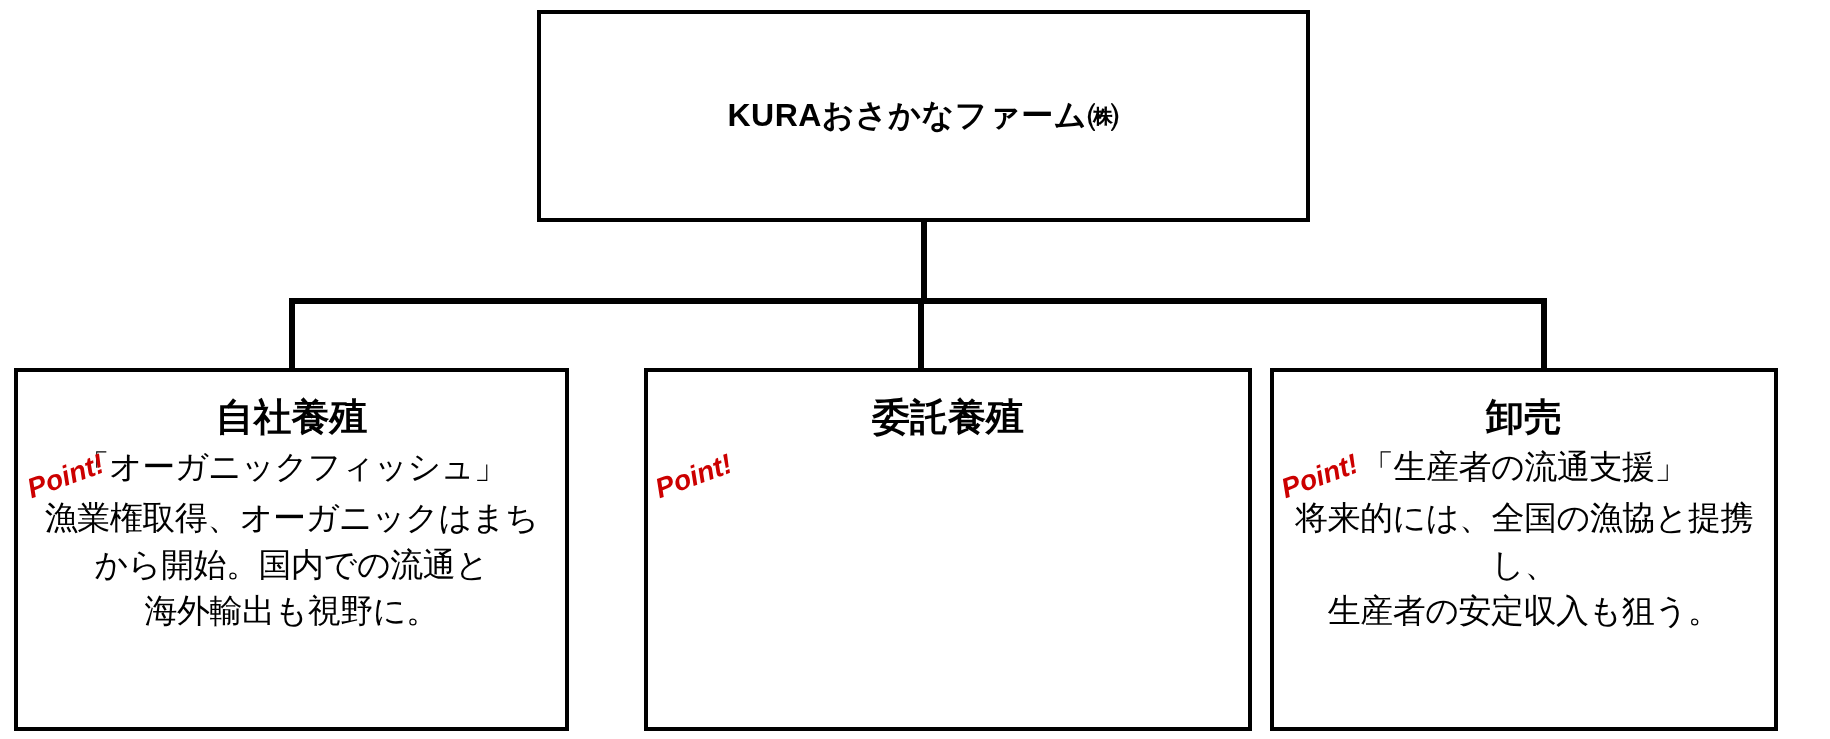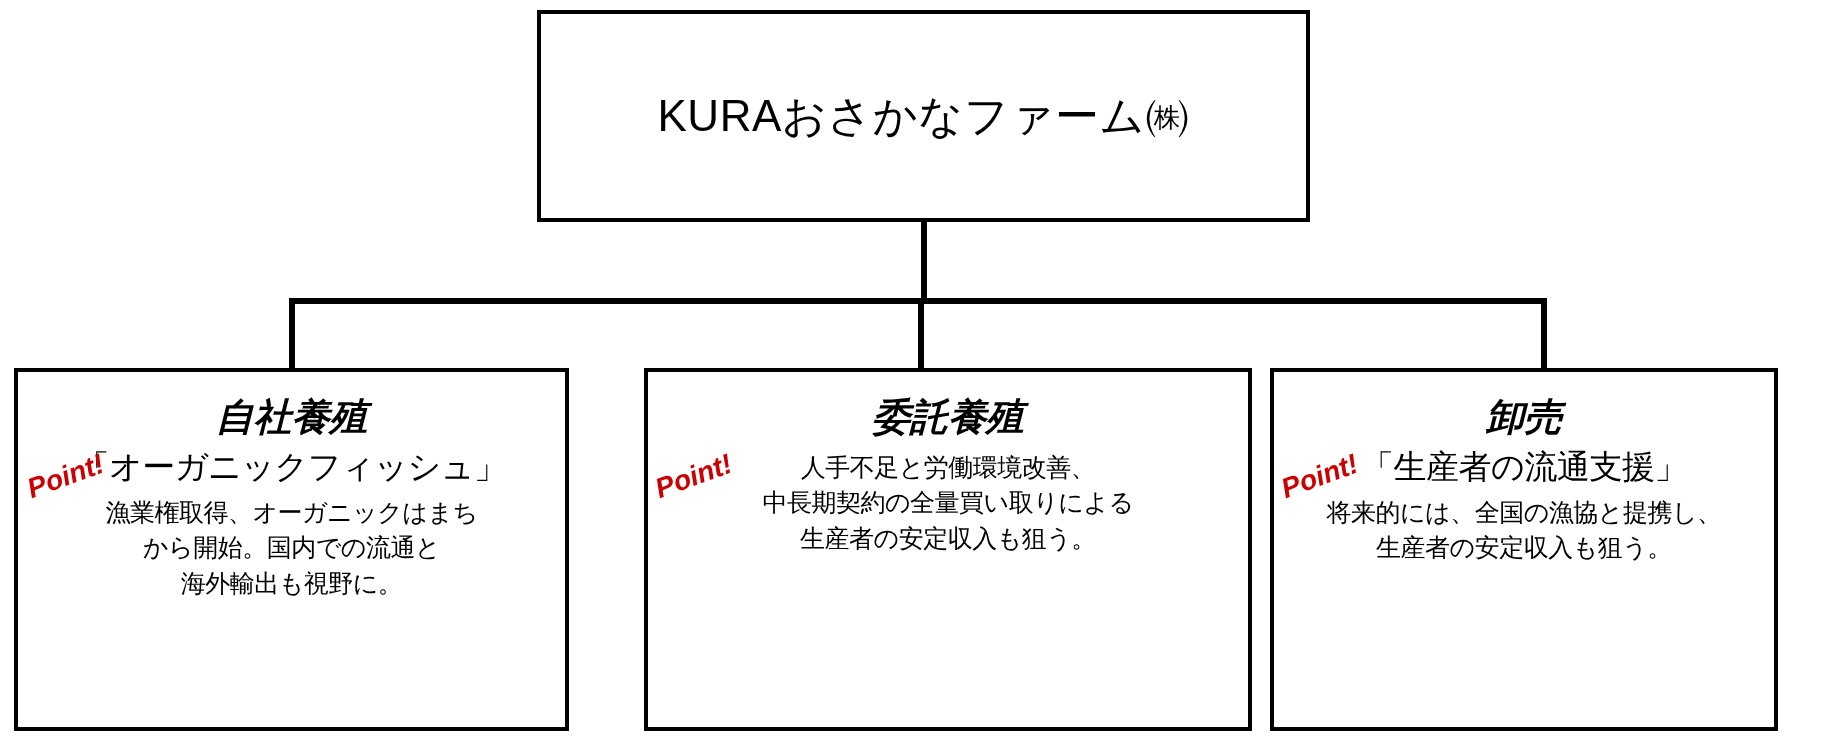--- a/index.html
+++ b/index.html
@@ -33,55 +33,54 @@
     left: 537px;
     top: 10px;
     width: 773px;
     height: 212px;
     display: flex;
     align-items: center;
     justify-content: center;
   }
 
   .root-title {
-    font-size: 44px;
-    font-weight: normal;
+    font-size: 32px;
+    font-weight: bold;
     letter-spacing: 0.5px;
     white-space: nowrap;
   }
 
   .child-node {
     top: 368px;
     height: 363px;
     padding-top: 10px;
     text-align: center;
   }
 
   .child-1 { left: 14px;   width: 555px; }
   .child-2 { left: 644px;  width: 608px; }
   .child-3 { left: 1270px; width: 508px; }
 
   .child-title {
     font-size: 38px;
     font-weight: bold;
     line-height: 1.25;
     margin-top: 12px;
-    font-style: italic;
   }
 
   .child-subtitle {
     font-size: 33px;
     font-weight: normal;
     line-height: 1.25;
     margin-top: 4px;
     letter-spacing: -0.5px;
   }
 
   .child-body {
-    font-size: 25px;
+    font-size: 33px;
     line-height: 1.42;
     margin-top: 8px;
     letter-spacing: -0.5px;
   }
 
   
   .point-badge {
     position: absolute;
     font-size: 28px;
     font-weight: bold;
@@ -129,25 +128,20 @@
     <div class="child-subtitle">「オーガニックフィッシュ」</div>
     <div class="child-body">
       <div>漁業権取得、オーガニックはまち</div>
       <div>から開始。国内での流通と</div>
       <div>海外輸出も視野に。</div>
     </div>
   </div>
 
   <div class="node child-node child-2">
     <div class="child-title">委託養殖</div>
-    <div class="child-body">
-      <div>人手不足と労働環境改善、</div>
-      <div>中長期契約の全量買い取りによる</div>
-      <div>生産者の安定収入も狙う。</div>
-    </div>
   </div>
 
   <div class="node child-node child-3">
     <div class="child-title">卸売</div>
     <div class="child-subtitle">「生産者の流通支援」</div>
     <div class="child-body">
       <div>将来的には、全国の漁協と提携し、</div>
       <div>生産者の安定収入も狙う。</div>
     </div>
   </div>

